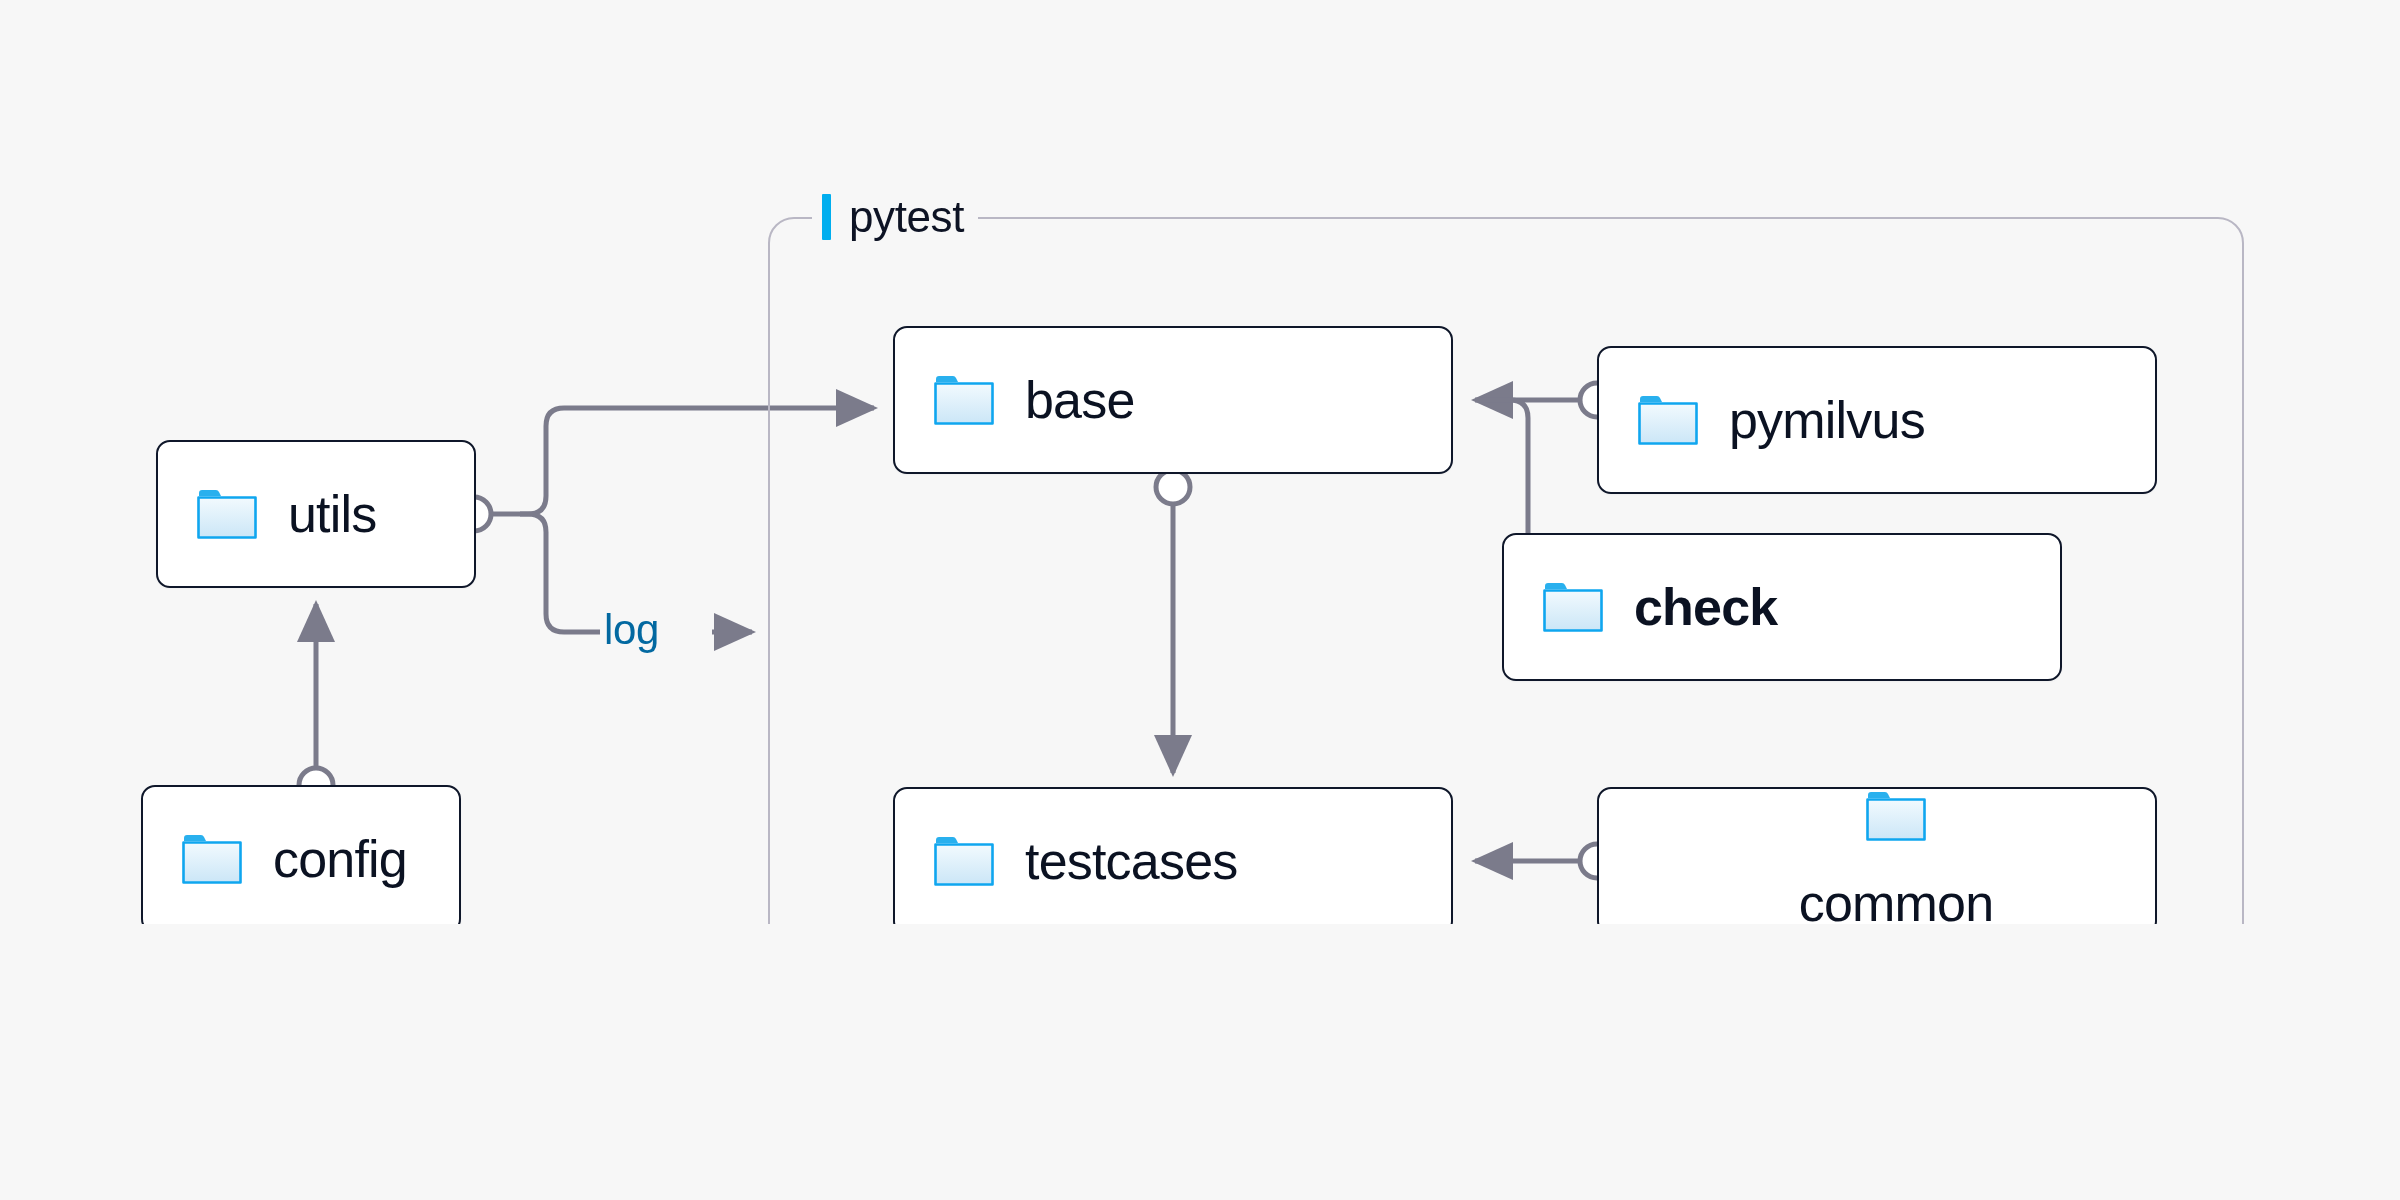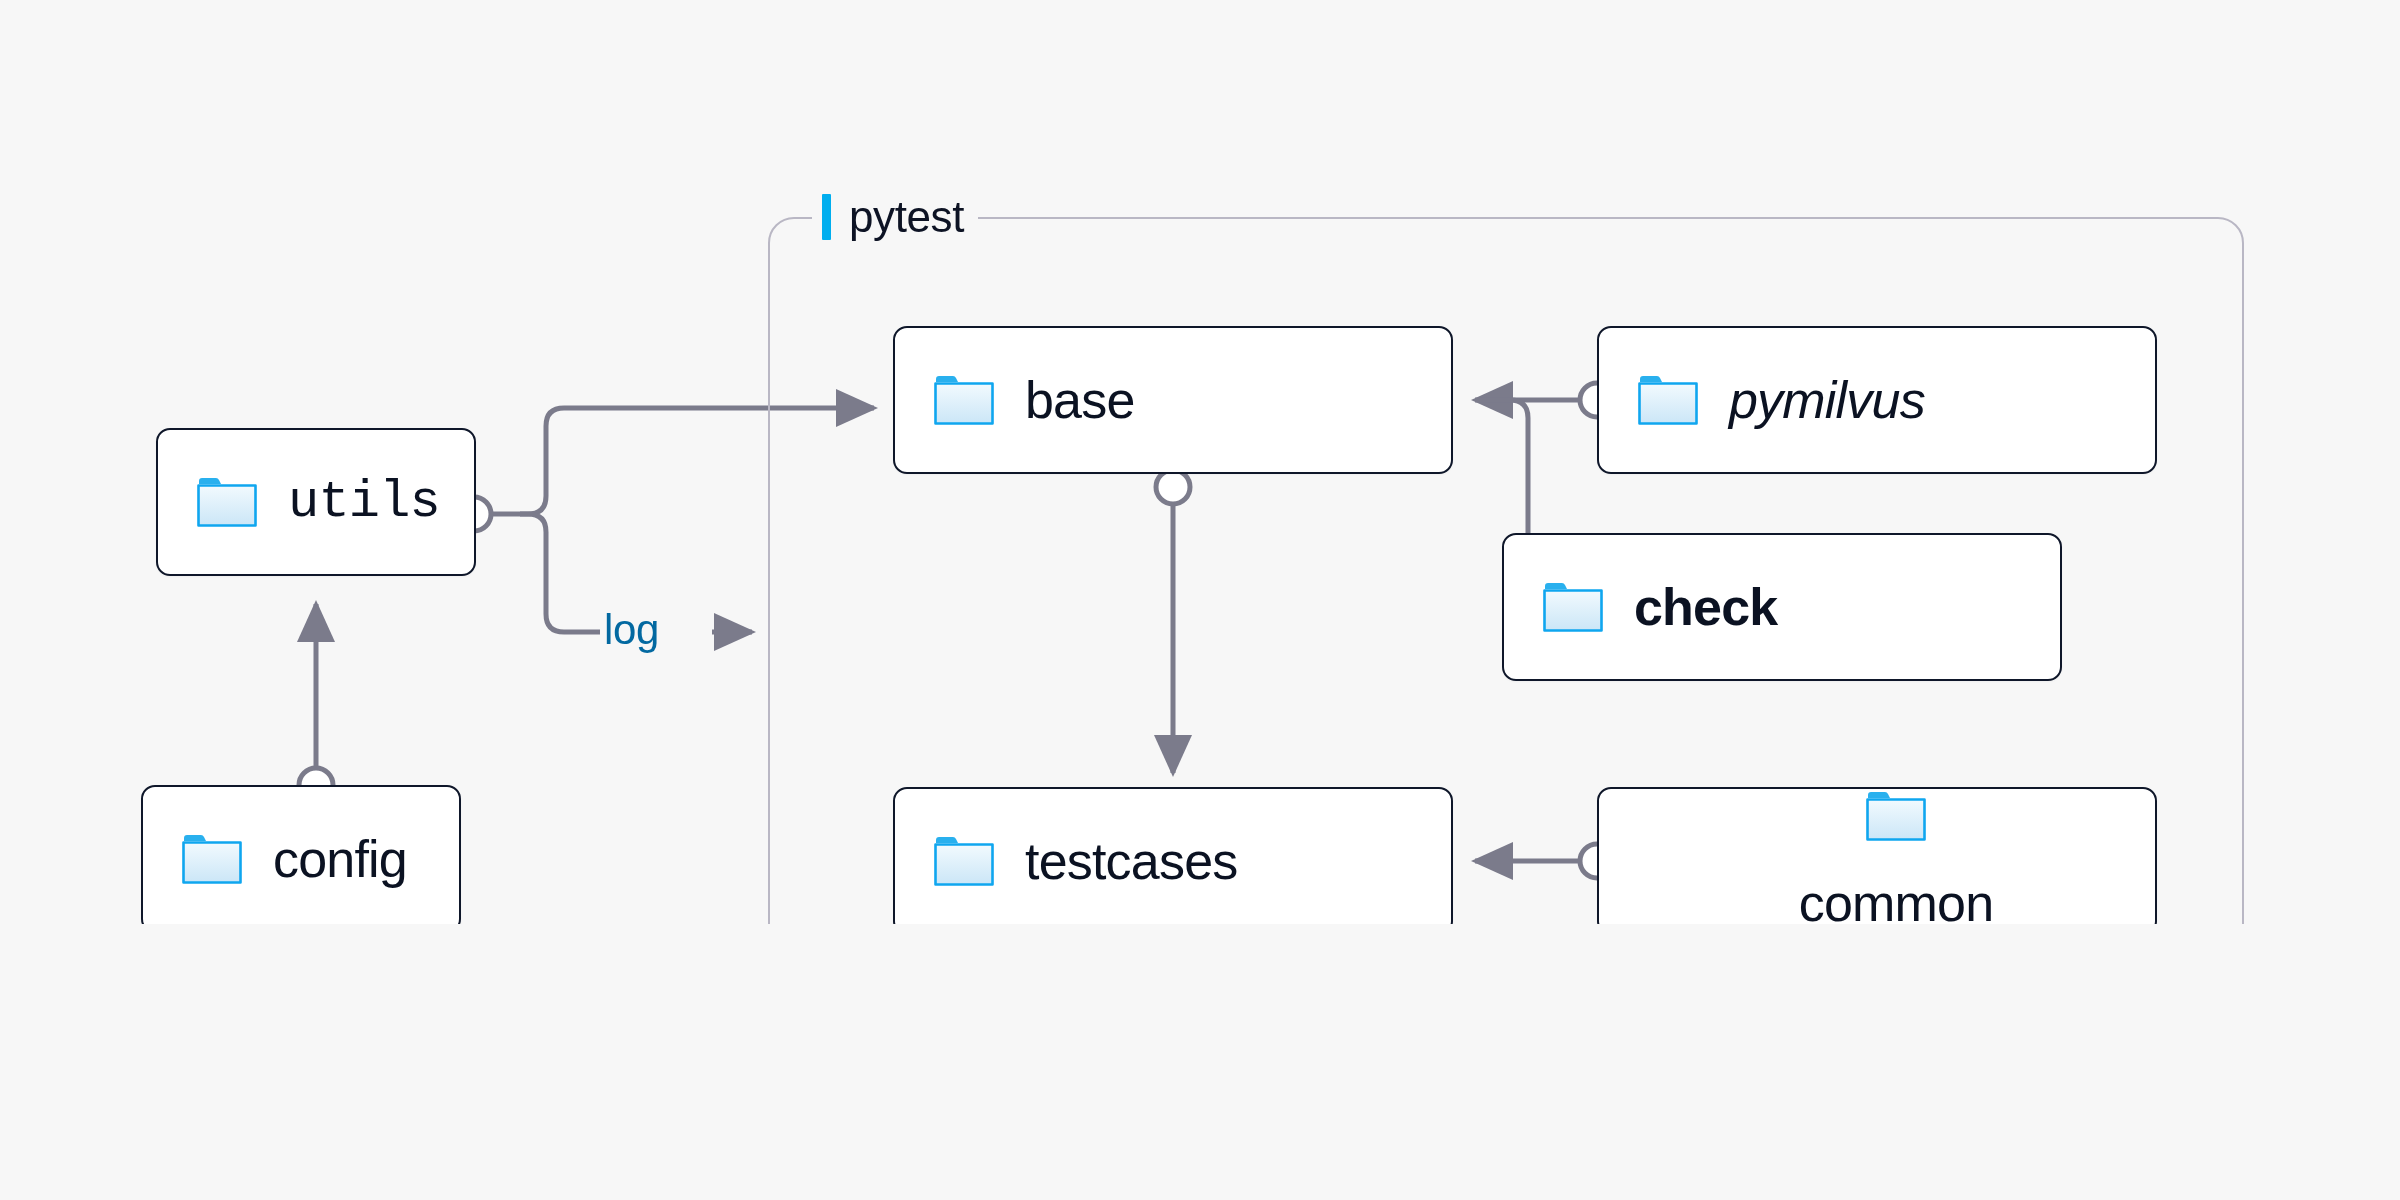--- a/index.html
+++ b/index.html
@@ -140,21 +140,21 @@
     </g>
   </svg>
 
   <div class="group-box" style="left:768px; top:217px; width:1476px; height:812px;"></div>
 
   <div class="group-title" style="left:812px; top:190px;">
     <span class="group-accent"></span>
     <span class="group-title-text">pytest</span>
   </div>
 
-  <div class="node" style="left:156px; top:428px; width:320px; height:148px;font-family:Liberation Mono, monospace;">
+  <div class="node" style="left:156px; top:440px; width:320px; height:148px;">
     <svg class="folder-icon" viewBox="0 0 62 54">
       <path d="M3,12 L3,6 Q3,3 6,3 L20,3 Q22,3 23,5 L25,9 L3,9 Z" fill="#29b0ee"></path>
       <path d="M2.5,10.5 L59.5,10.5 L59.5,50.5 L2.5,50.5 Z" fill="url(#folderGrad)" stroke="#0fa6ef" stroke-width="2.6" stroke-linejoin="round"></path>
     </svg>
     <span class="node-label">utils</span>
   </div>
 
   <div class="node" style="left:141px; top:785px; width:320px; height:148px;">
     <svg class="folder-icon" viewBox="0 0 62 54">
       <path d="M3,12 L3,6 Q3,3 6,3 L20,3 Q22,3 23,5 L25,9 L3,9 Z" fill="#29b0ee"></path>
@@ -172,21 +172,21 @@
   </div>
 
   <div class="node" style="left:893px; top:787px; width:560px; height:148px;">
     <svg class="folder-icon" viewBox="0 0 62 54">
       <path d="M3,12 L3,6 Q3,3 6,3 L20,3 Q22,3 23,5 L25,9 L3,9 Z" fill="#29b0ee"></path>
       <path d="M2.5,10.5 L59.5,10.5 L59.5,50.5 L2.5,50.5 Z" fill="url(#folderGrad)" stroke="#0fa6ef" stroke-width="2.6" stroke-linejoin="round"></path>
     </svg>
     <span class="node-label">testcases</span>
   </div>
 
-  <div class="node" style="left:1597px; top:326px; width:560px; height:148px;font-style:italic;">
+  <div class="node" style="left:1597px; top:346px; width:560px; height:148px;">
     <svg class="folder-icon" viewBox="0 0 62 54">
       <path d="M3,12 L3,6 Q3,3 6,3 L20,3 Q22,3 23,5 L25,9 L3,9 Z" fill="#29b0ee"></path>
       <path d="M2.5,10.5 L59.5,10.5 L59.5,50.5 L2.5,50.5 Z" fill="url(#folderGrad)" stroke="#0fa6ef" stroke-width="2.6" stroke-linejoin="round"></path>
     </svg>
     <span class="node-label">pymilvus</span>
   </div>
 
   <div class="node" style="left:1502px; top:533px; width:560px; height:148px;font-weight:bold;">
     <svg class="folder-icon" viewBox="0 0 62 54">
       <path d="M3,12 L3,6 Q3,3 6,3 L20,3 Q22,3 23,5 L25,9 L3,9 Z" fill="#29b0ee"></path>

